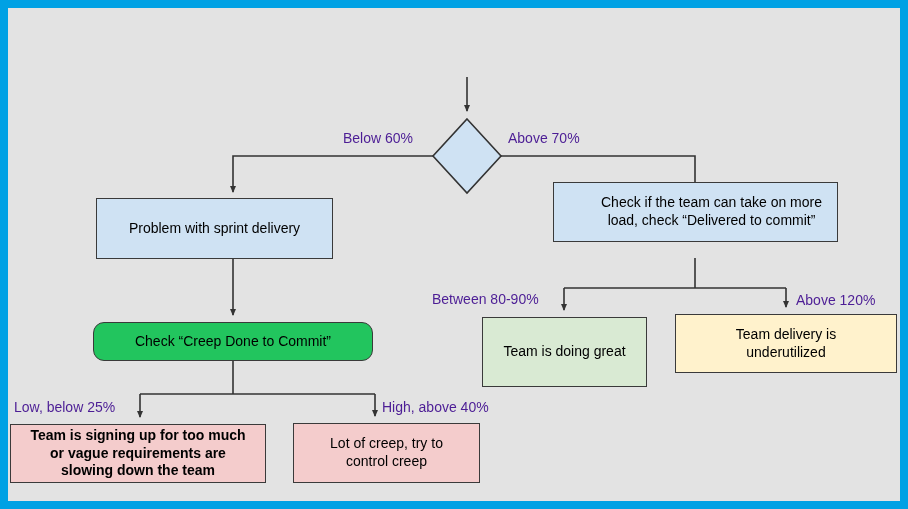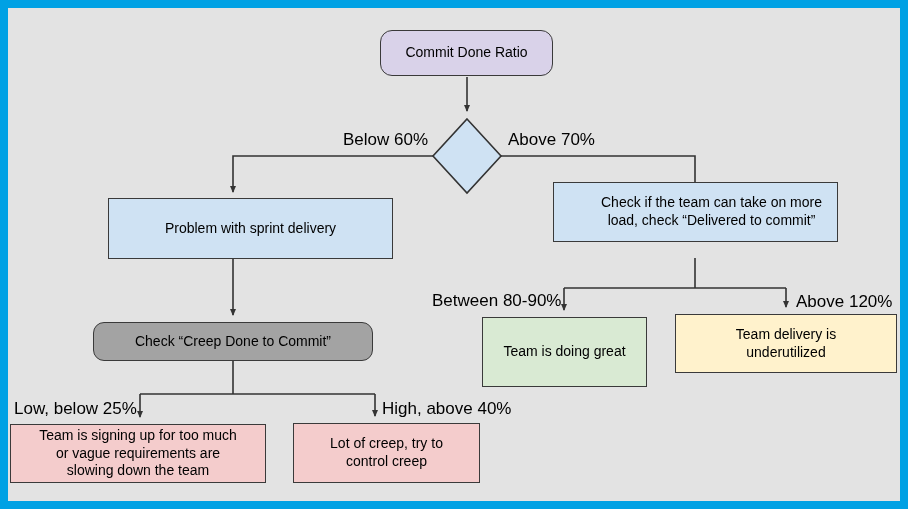--- a/index.html
+++ b/index.html
@@ -32,32 +32,32 @@
     text-align: center;
     border: 1.6px solid #3a3a3a;
     font-size: 14px;
     line-height: 1.28;
     color: #000000;
   }
   .node .node-label { white-space: pre-line; }
   .rounded { border-radius: 12px; }
 
   .n-root      { left: 380px; top: 30px;  width: 173px; height: 46px; }
-  .n-problem   { left: 108px;  top: 198px; width: 285px; height: 61px; }
+  .n-problem   { left: 96px;  top: 198px; width: 237px; height: 61px; }
   .n-creepchk  { left: 93px;  top: 322px; width: 280px; height: 39px; border-radius: 11px; }
   .n-load      { left: 553px; top: 182px; width: 285px; height: 60px; padding-left: 32px; }
-  .n-overcommit{ left: 10px;  top: 424px; width: 256px; height: 59px; }
+  .n-overcommit{ left: 10px;  top: 424px; width: 256px; height: 59px; font-weight: bold; }
   .n-creep     { left: 293px; top: 423px; width: 187px; height: 60px; }
   .n-great     { left: 482px; top: 317px; width: 165px; height: 70px; }
   .n-underutil { left: 675px; top: 314px; width: 222px; height: 59px; }
 
   .edge-label {
     position: absolute;
-    font-size: 17px;
-    color: #000000;
+    font-size: 14px;
+    color: #4c1d95;
     white-space: nowrap;
   }
   .l-below60   { left: 343px; top: 130px; }
   .l-above70   { left: 508px; top: 130px; }
   .l-low25     { left: 14px;  top: 399px; }
   .l-high40    { left: 382px; top: 399px; }
   .l-between   { left: 432px; top: 291px; }
   .l-above120  { left: 796px; top: 292px; }
 </style>
 </head>
@@ -83,29 +83,26 @@
       <path d="M140,394 V417" marker-end="url(#arrow)"></path>
       <path d="M375,394 V416" marker-end="url(#arrow)"></path>
       <path d="M695,258 V288"></path>
       <path d="M564,288 H786"></path>
       <path d="M564,288 V310" marker-end="url(#arrow)"></path>
       <path d="M786,288 V307" marker-end="url(#arrow)"></path>
     </g>
     <polygon points="467,119 501,156 467,193 433,156" fill="#cfe2f3" stroke="#333333" stroke-width="1.6" style="fill: rgb(207, 226, 243);"></polygon>
   </svg>
 
-  <div class="node rounded n-root" style="background-color: rgb(217, 210, 233);">
-    <span class="node-label">Commit Done Ratio</span>
-  </div>
 
   <div class="node n-problem" style="background-color: rgb(207, 226, 243);">
     <span class="node-label">Problem with sprint delivery</span>
   </div>
 
-  <div class="node n-creepchk" style="background-color: #a3a3a3;">
+  <div class="node n-creepchk" style="background-color: #22c55e;">
     <span class="node-label">Check “Creep Done to Commit”</span>
   </div>
 
   <div class="node n-load" style="background-color: rgb(207, 226, 243);">
     <span class="node-label">Check if the team can take on more
 load, check “Delivered to commit”</span>
   </div>
 
   <div class="node n-overcommit" style="background-color: rgb(244, 204, 204);">
     <span class="node-label">Team is signing up for too much

